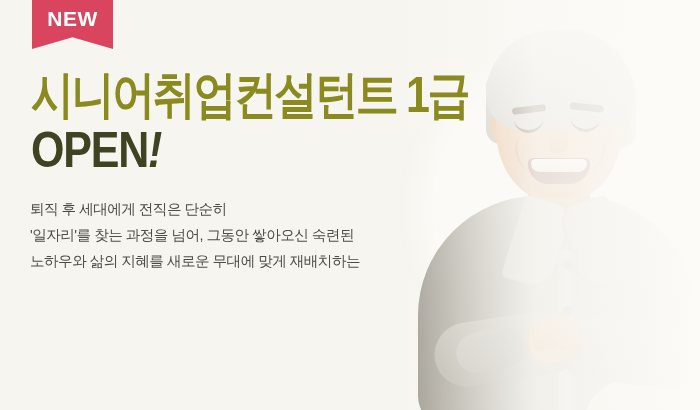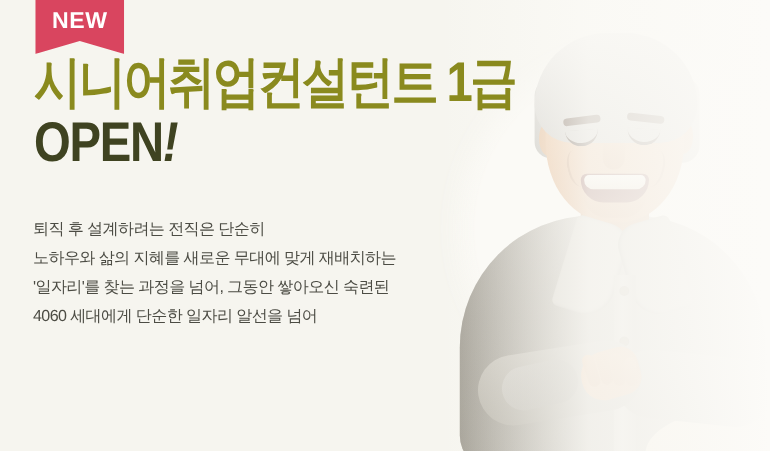--- a/index.html
+++ b/index.html
@@ -58,21 +58,21 @@
     letter-spacing: 0.5px;
     line-height: 1;
     margin-top: 8px;
     font-family: "Liberation Sans", "DejaVu Sans", sans-serif;
   }
 
   
   #headline {
     position: absolute;
     left: 31px;
-    top: 49px;
+    top: 68px;
     width: 640px;
   }
   #headline-line1 {
     display: block;
     color: #8a8a1e;
     font-size: 43px;
     font-weight: bold;
     letter-spacing: -2.4px;
     line-height: 1.06;
     white-space: nowrap;
@@ -408,19 +408,18 @@
   </div>
 
   <div id="headline">
     <span id="headline-line1">시니어취업컨설턴트 1급</span>
     <span id="headline-line2">
       <span>OPEN</span><span class="bang">!</span>
     </span>
   </div>
 
   <div id="body-copy">
-    <span class="copy-line">퇴직 후 설계하려는 전직은 단순히</span>
+    <span class="copy-line">퇴직 후 세대에게 전직은 단순히</span>
+    <span class="copy-line">'일자리'를 찾는 과정을 넘어, 그동안 쌓아오신 숙련된</span>
     <span class="copy-line">노하우와 삶의 지혜를 새로운 무대에 맞게 재배치하는</span>
-    <span class="copy-line">'일자리'를 찾는 과정을 넘어, 그동안 쌓아오신 숙련된</span>
-    <span class="copy-line">4060 세대에게 단순한 일자리 알선을 넘어</span>
   </div>
 
 </div>
 
 </body></html>

